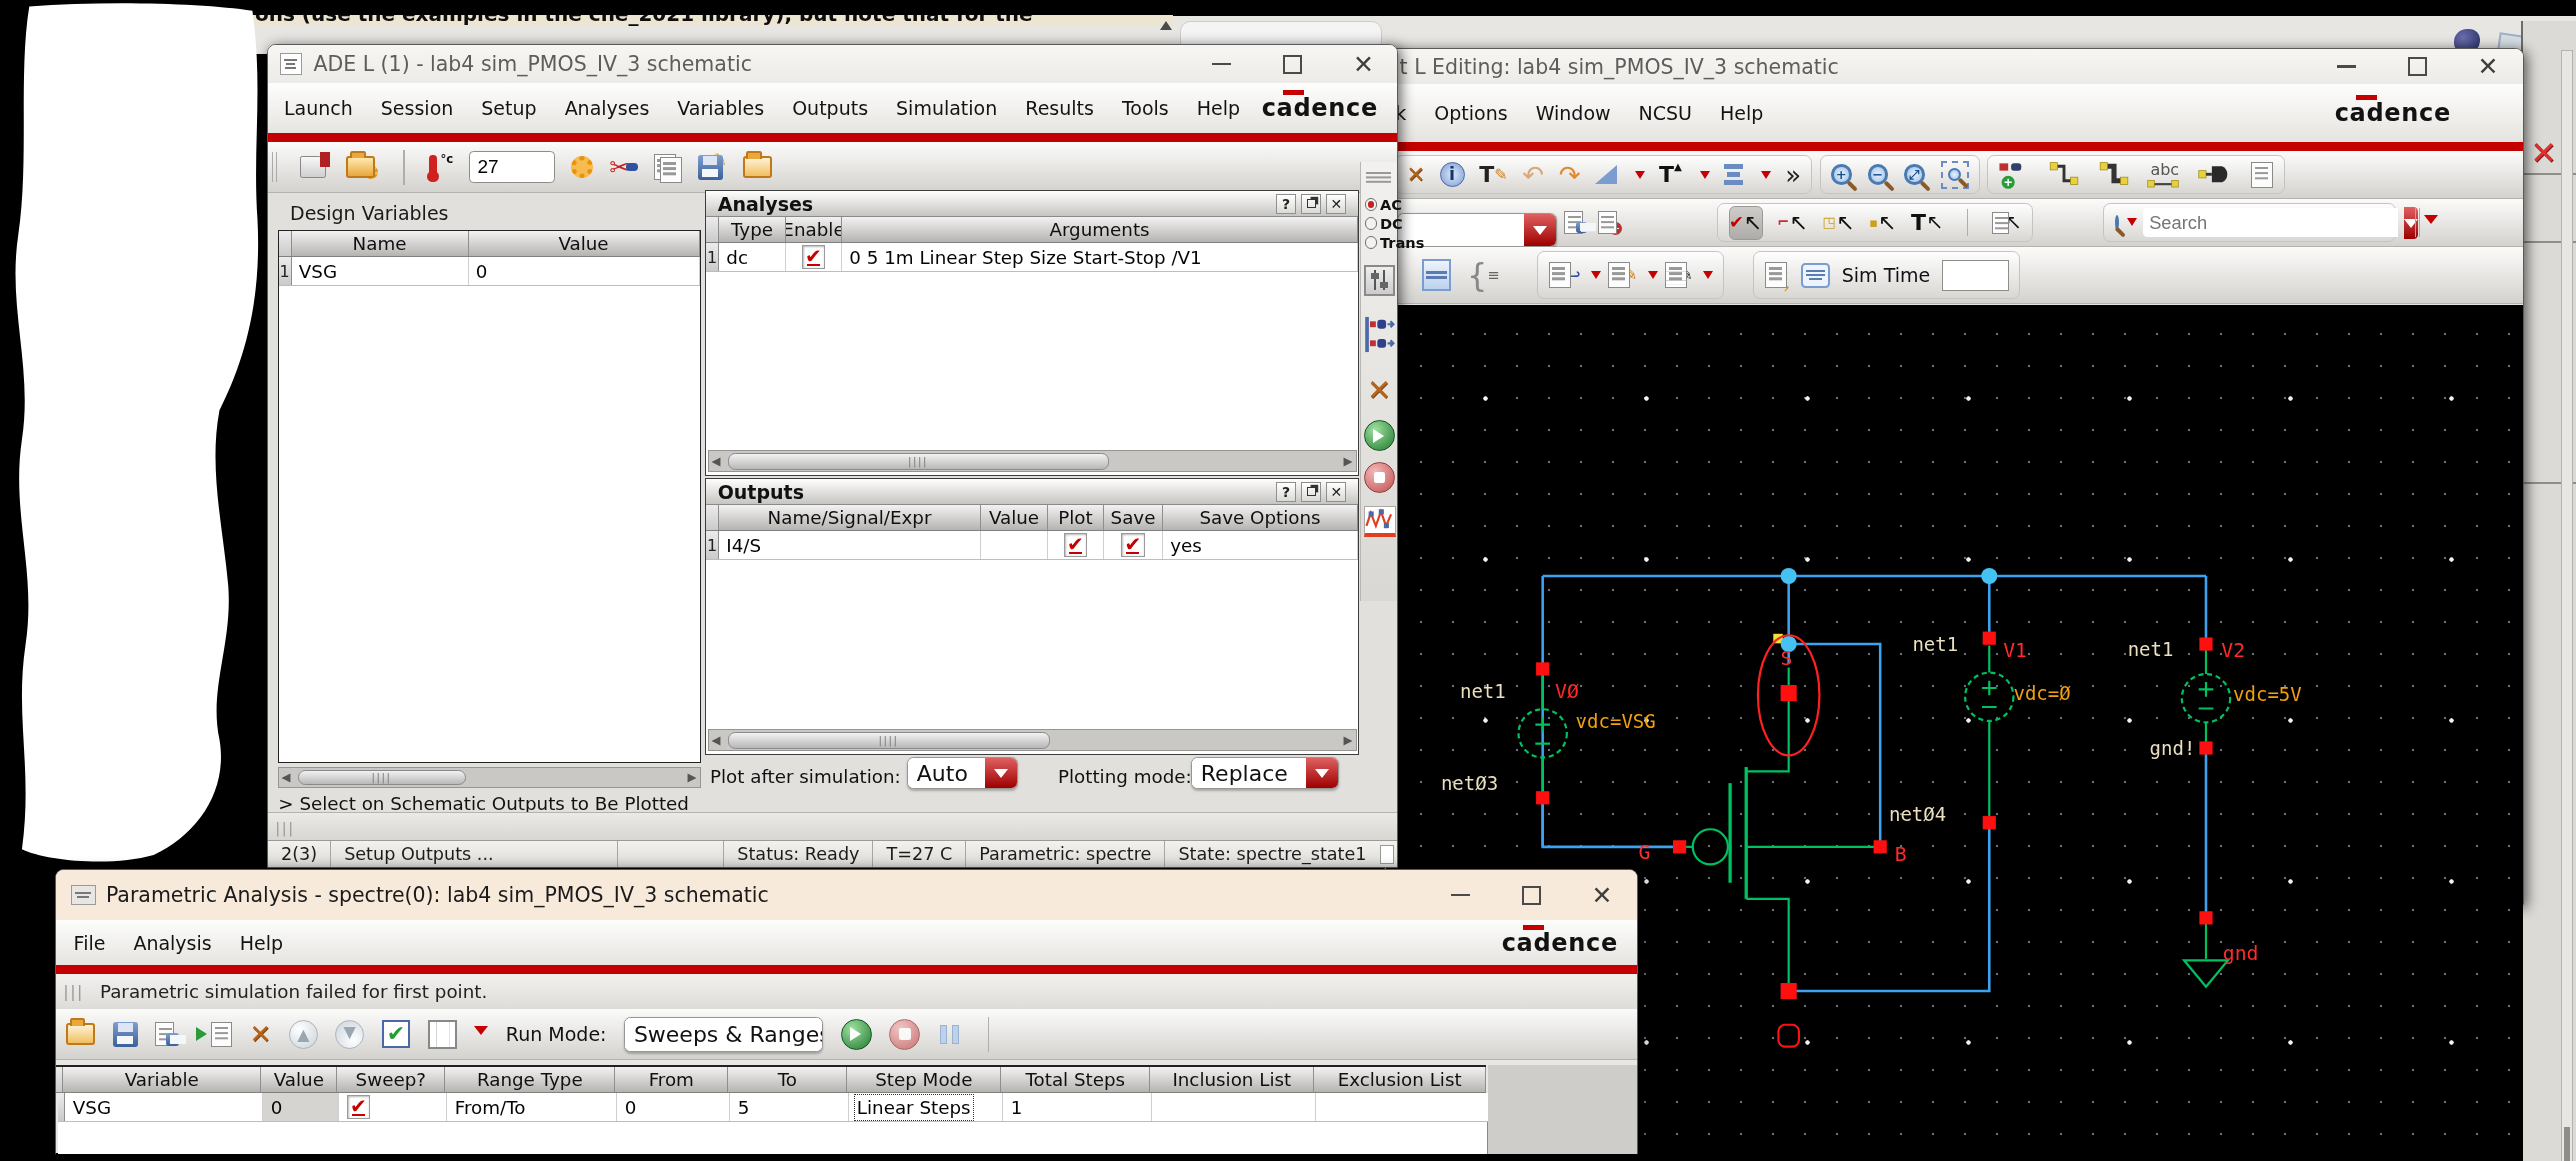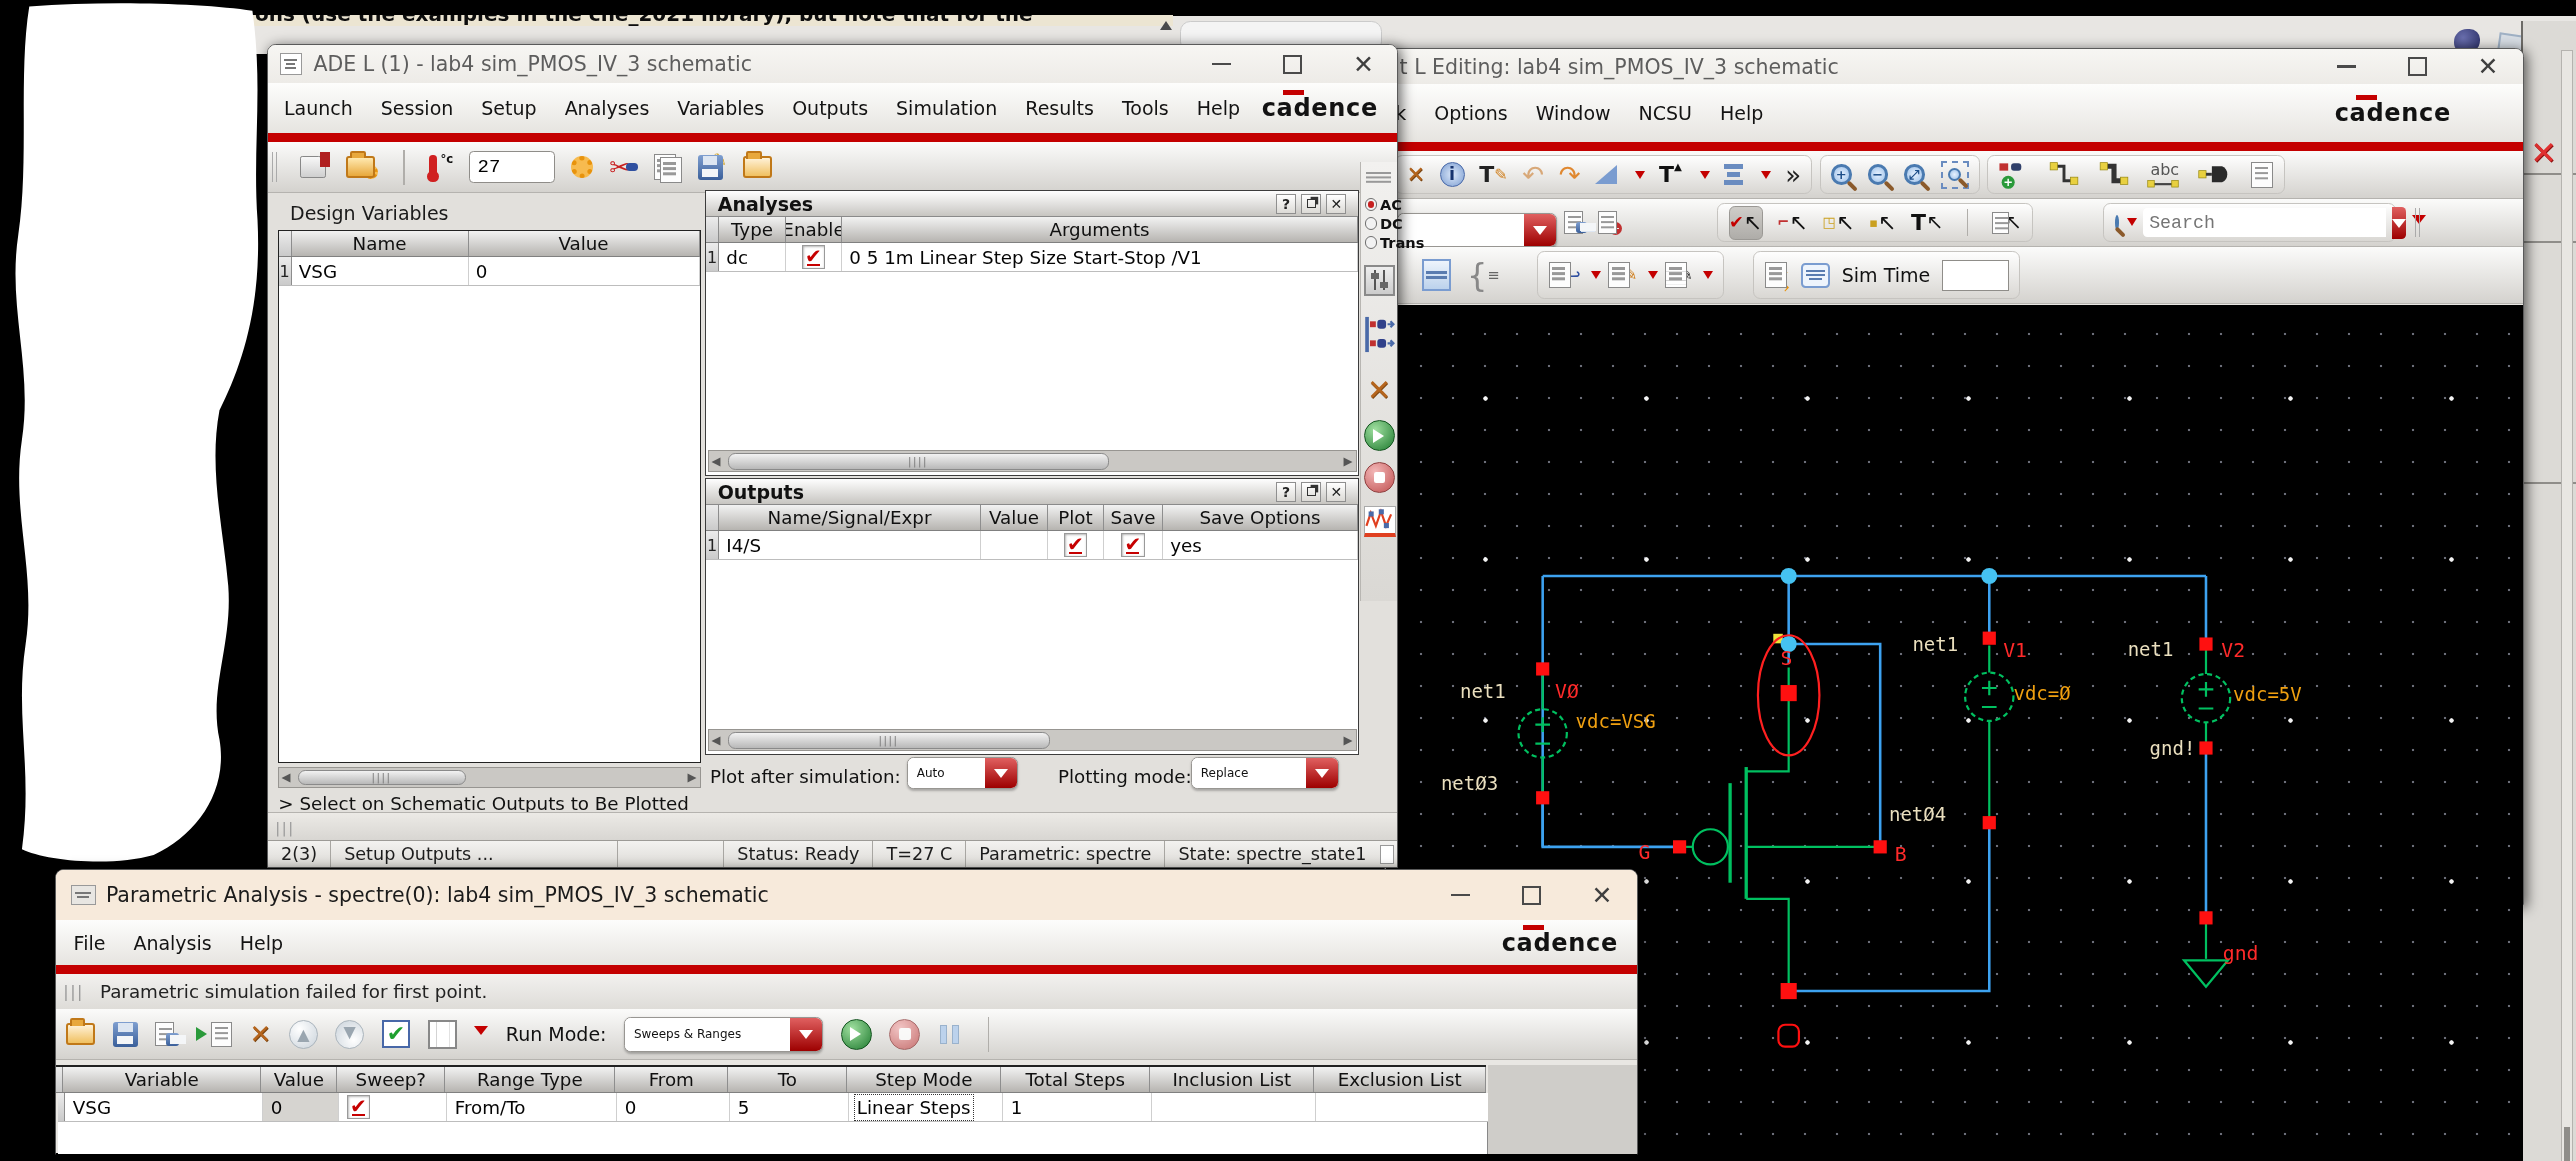--- a/index.html
+++ b/index.html
@@ -42,21 +42,21 @@
   .trow{display:flex;background:#fff;font-size:18.3px;border-bottom:0.7px solid #bdbdbd;color:#050505}
   .td{display:flex;align-items:center;padding:0 7.3px;border-right:0.7px solid #cfcfcf;overflow:hidden;white-space:nowrap}
   .gut{display:flex;align-items:center;justify-content:center;font-size:16px;color:#222;
        background:linear-gradient(#ececec,#cacaca);border-right:1.5px solid #8d8d8d}
   .chkbox{width:23.4px;height:23.4px;background:#fff;border:0.7px solid #9a9a9a;box-shadow:inset 0.7px 0.7px 2.2px #aaa;
           display:flex;flex-direction:column;align-items:center;justify-content:center}
   .chkbox b{color:#c60000;font-size:20px;line-height:16px;font-weight:bold}
   .chkbox i{width:13px;height:2.2px;background:#c60000;display:block}
   .dd{position:absolute;display:flex;border:1.5px solid #989692;border-radius:6.6px;background:#fff;overflow:hidden;
       box-shadow:0 1.5px 2.2px rgba(0,0,0,.25)}
-  .dd .v{flex:1;display:flex;align-items:center;padding:0 8.8px;font-size:12px;background:#fff;white-space:nowrap}
+  .dd .v{flex:1;display:flex;align-items:center;padding:0 8.8px;font-size:22px;background:#fff;white-space:nowrap}
   .dd .b{width:32px;background:linear-gradient(#e06060,#9d0000);display:flex;align-items:center;justify-content:center}
   .tri{width:0;height:0;border:7.3px solid transparent;border-top:9.5px solid #fff;margin-top:8px}
   .tri.red{border-top-color:#c40000}
   .hscroll{position:absolute;background:#cac8c4;border:0.7px solid #979591;display:flex;align-items:center;
            justify-content:space-between;font-size:11.7px;color:#555;padding:0 2.9px}
   .hthumb{position:absolute;top:1.5px;bottom:1.5px;background:linear-gradient(#f2f2f2,#b8b8b8);
           border:0.7px solid #8a8a8a;border-radius:7.3px;display:flex;align-items:center;justify-content:center;
           color:#777;font-size:10.3px;letter-spacing:1.5px}
   .status{position:absolute;display:flex;align-items:center;font-size:17.6px;color:#1c1c1c;
           background:linear-gradient(#f3f2f0,#dcdad6);border-top:1.5px solid #9c9a96}
@@ -94,21 +94,21 @@
   
   .canvas{position:absolute;background-color:#000;
     background-image:
       radial-gradient(circle,rgba(255,255,255,.95) 1.9px,transparent 2.5px),
       radial-gradient(circle,rgba(195,200,220,.55) 1.2px,transparent 1.6px);
     background-size:161px 161px,32px 32px;
     background-position:19px 13px,19px 13px}
   .netlbl{fill:#eadfbe;font:26px "DejaVu Sans Mono",monospace}
   .redlbl{fill:#ff2a2a;font:27px "DejaVu Sans Mono",monospace}
   .parlbl{fill:#f0a010;font:26px "DejaVu Sans Mono",monospace}
-  input{font-family:Liberation Mono, monospace}
+  input{font-family:Liberation Sans, sans-serif}
   .field{border:1.5px solid #8f8d89;background:#fff;font-size:19px;padding:0 7.3px}
 </style>
 </head>
 <body>
 
 <div id="stage">
 
   <div class="abs" style="left:242px;top:16px;width:2334px;height:38px;background:#e8e6e3"></div>
   <div class="abs" style="left:242px;top:14.6px;width:931px;height:11px;background:#ece5d2;overflow:hidden">
     <span style="position:relative;top:-13px;left:13px;font-size:20px;font-weight:bold;color:#0d0d0d;white-space:nowrap">ons (use the examples in the che_2021 library), but note that for the</span>

